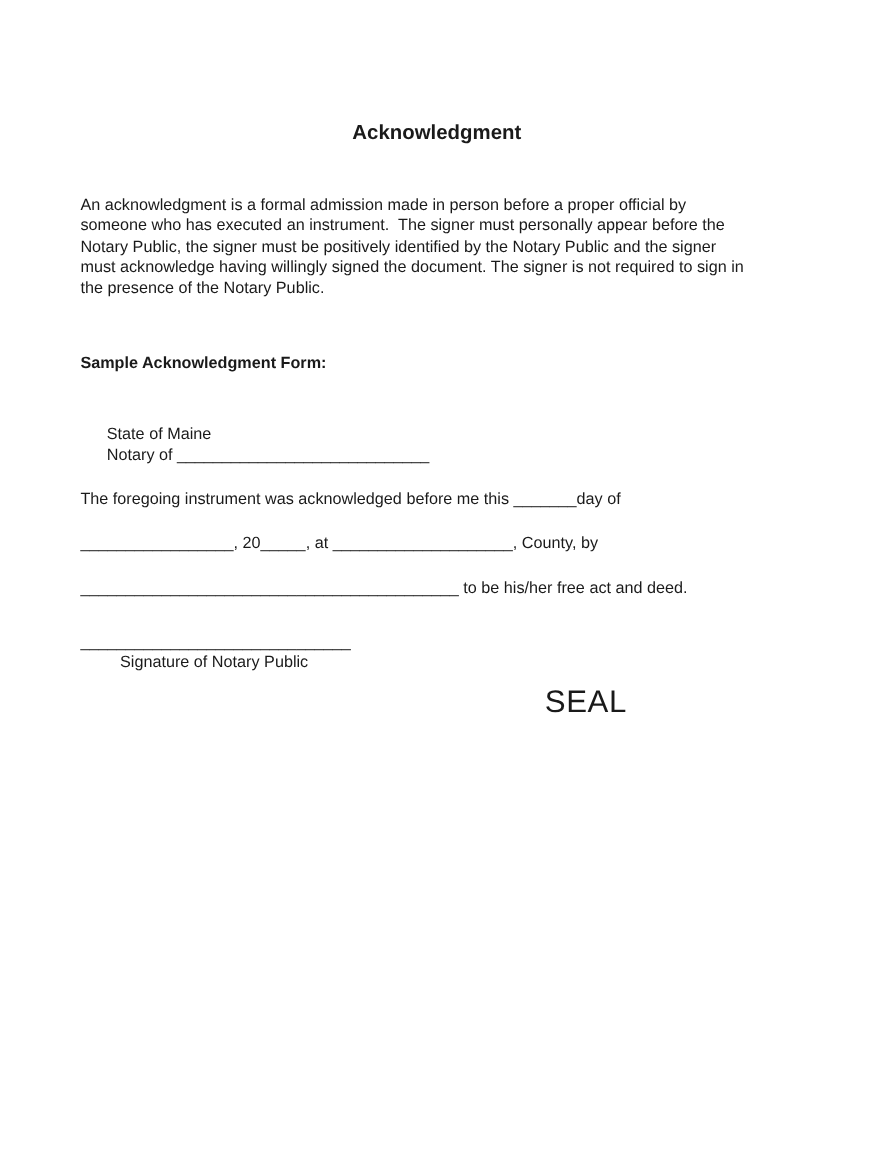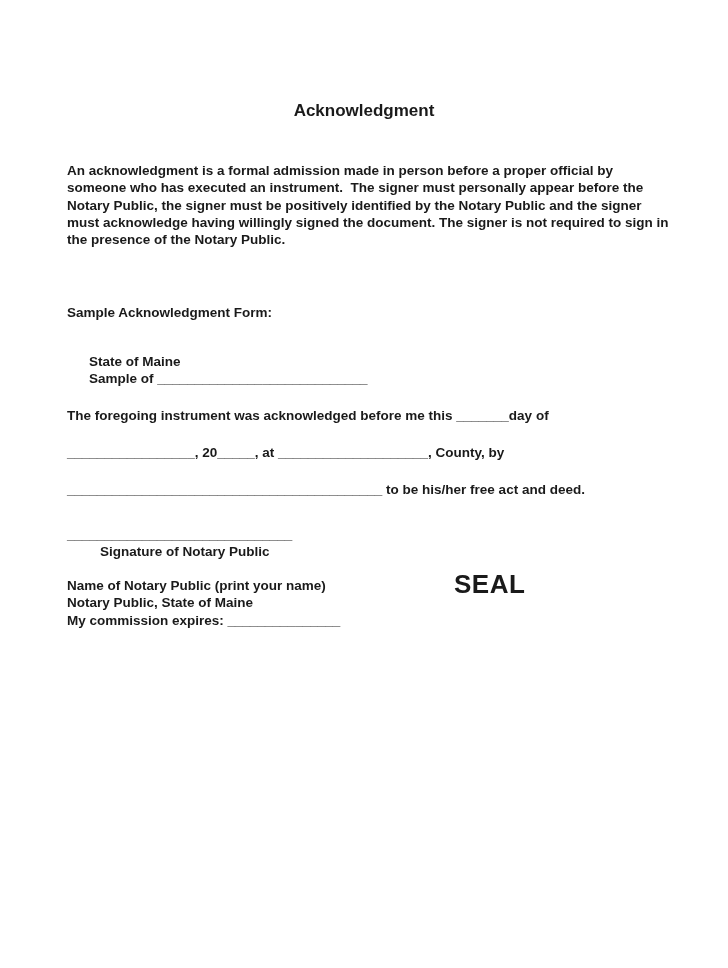--- a/index.html
+++ b/index.html
@@ -9,33 +9,33 @@
     position: relative;
     width: 728px;
     height: 968px;
     background: #ffffff;
     font-family: "Liberation Sans", sans-serif;
     color: #1a1a1a;
     font-size: 13.5px;
     line-height: 17.3px;
     overflow: hidden;
   }
-  .abs { position: absolute; left: 67px; right: 60px; font-weight: bold; }
+  .abs { position: absolute; left: 67px; right: 60px; }
   .title {
     top: 100px;
     left: 0;
     right: 0;
     text-align: center;
     font-size: 17px;
     line-height: 22px;
     font-weight: bold;
   }
   .intro { top: 162px; }
   .intro .line { white-space: pre; }
-  .sample-heading { top: 304px; font-weight: bold; }
+  .sample-heading { top: 294px; font-weight: bold; }
   .state-county { top: 353px; margin-left: 22px; }
   .ack-line-1 { top: 407px; white-space: pre; }
   .ack-line-2 { top: 444px; white-space: pre; }
   .ack-line-3 { top: 481px; white-space: pre; }
   .sig-block { top: 526px; }
   .sig-caption { padding-left: 33px; }
   .name-block { top: 577px; }
   .seal {
     left: 454px;
     top: 572px;
@@ -57,35 +57,30 @@
     <div class="line">someone who has executed an instrument.  The signer must personally appear before the</div>
     <div class="line">Notary Public, the signer must be positively identified by the Notary Public and the signer</div>
     <div class="line">must acknowledge having willingly signed the document. The signer is not required to sign in</div>
     <div class="line">the presence of the Notary Public.</div>
   </div>
 
   <div class="abs sample-heading">Sample Acknowledgment Form:</div>
 
   <div class="abs state-county">
     <div>State of Maine</div>
-    <div>Sample of ____________________________</div>
+    <div>Notary of ____________________________</div>
   </div>
 
   <div class="abs ack-line-1">The foregoing instrument was acknowledged before me this _______day of</div>
 
   <div class="abs ack-line-2">_________________, 20_____, at ____________________, County, by</div>
 
   <div class="abs ack-line-3">__________________________________________ to be his/her free act and deed.</div>
 
   <div class="abs sig-block">
     <div>______________________________</div>
     <div class="sig-caption">Signature of Notary Public</div>
   </div>
 
-  <div class="abs name-block">
-    <div>Name of Notary Public (print your name)</div>
-    <div>Notary Public, State of Maine</div>
-    <div>My commission expires: _______________</div>
-  </div>
 
   <div class="abs seal">SEAL</div>
 
 </div>
 
 </body></html>

